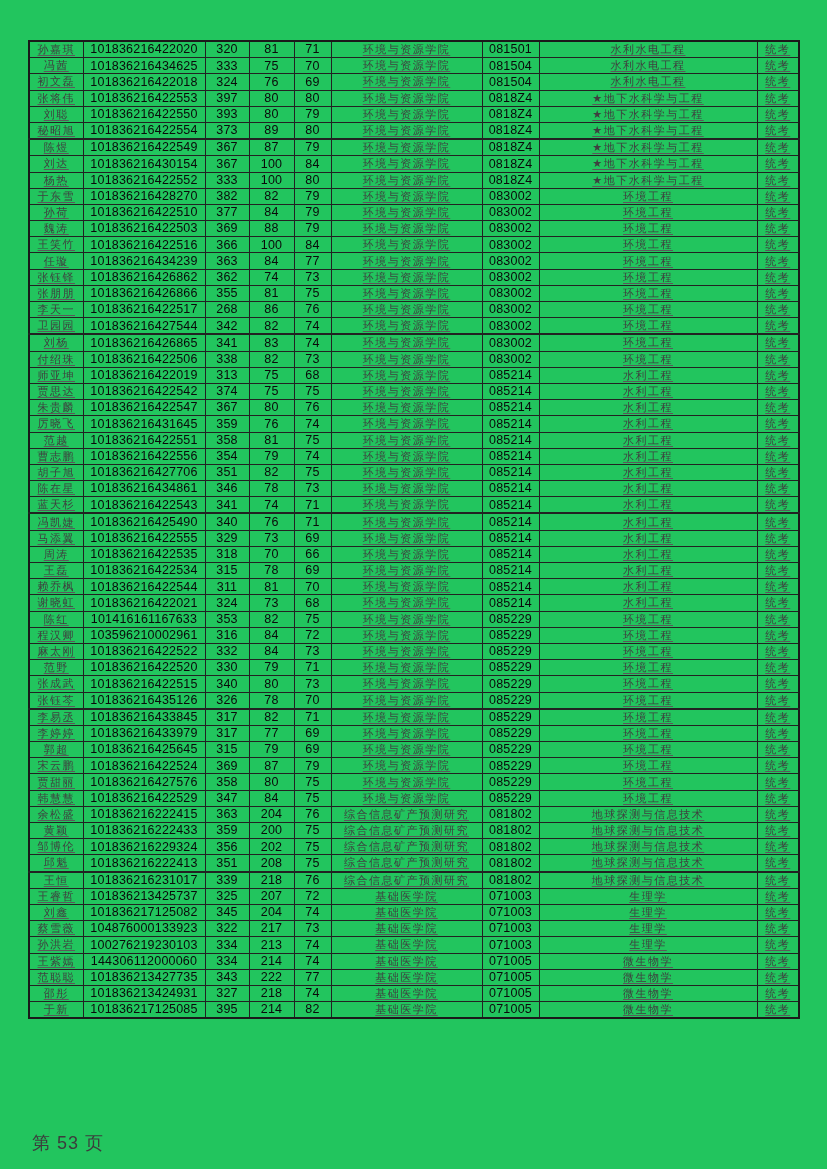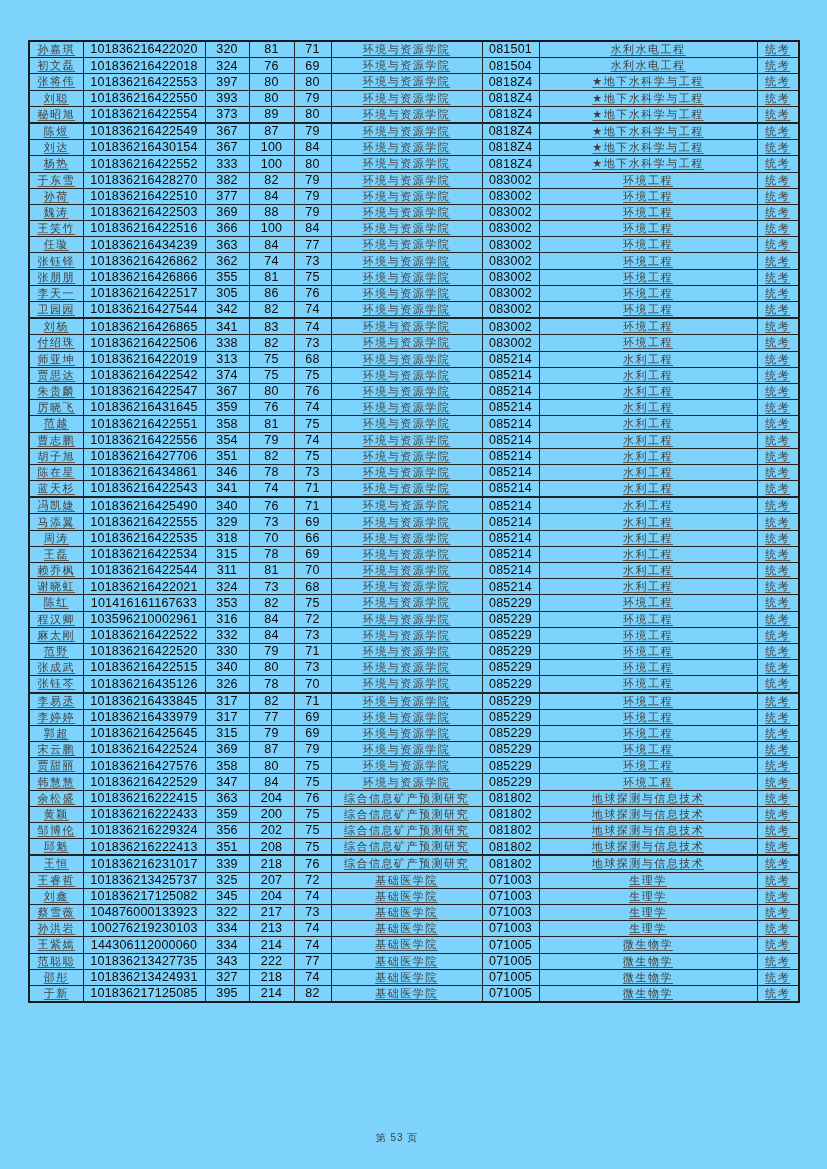--- a/index.html
+++ b/index.html
@@ -11,21 +11,21 @@
     width: 827px;
     height: 1169px;
     position: relative;
     font-family: "Liberation Sans", "DejaVu Sans", sans-serif;
     overflow: hidden;
   }
   .page {
     position: absolute;
     left: 0; top: 0;
     width: 827px; height: 1169px;
-    background: #7dd3fc;
+    background: #22c55e;
   }
   table.results {
     position: absolute;
     left: 28px;
     top: 40px;
     width: 770px;
     border-collapse: collapse;
     table-layout: fixed;
     border: 2px solid #1a1a1a;
   }
@@ -52,25 +52,24 @@
     text-decoration-thickness: 1px;
     text-underline-offset: 2px;
   }
   td.num {
     font-size: 12.5px;
     color: #0a0a0a;
     letter-spacing: 0.2px;
   }
   .footer {
     position: absolute;
-    left: 12px;
+    left: 32px;
     top: 1131px;
     width: 770px;
-    text-align: center;
-    font-size: 10px;
+    font-size: 18px;
     color: #3c3c3c;
     letter-spacing: 1px;
   }
 </style>
 </head>
 <body>
 
 <div class="page">
 
   <table class="results">
@@ -91,20 +90,31 @@
           <td class="num">101836216422020</td>
           <td class="num">320</td>
           <td class="num">81</td>
           <td class="num">71</td>
           <td class="cjk">环境与资源学院</td>
           <td class="num">081501</td>
           <td class="cjk">水利水电工程</td>
           <td class="cjk">统考</td>
         </tr>
         <tr>
+          <td class="cjk">冯茜</td>
+          <td class="num">101836216434625</td>
+          <td class="num">333</td>
+          <td class="num">75</td>
+          <td class="num">70</td>
+          <td class="cjk">环境与资源学院</td>
+          <td class="num">081504</td>
+          <td class="cjk">水利水电工程</td>
+          <td class="cjk">统考</td>
+        </tr>
+        <tr>
           <td class="cjk">初文磊</td>
           <td class="num">101836216422018</td>
           <td class="num">324</td>
           <td class="num">76</td>
           <td class="num">69</td>
           <td class="cjk">环境与资源学院</td>
           <td class="num">081504</td>
           <td class="cjk">水利水电工程</td>
           <td class="cjk">统考</td>
         </tr>
@@ -247,21 +257,21 @@
           <td class="num">81</td>
           <td class="num">75</td>
           <td class="cjk">环境与资源学院</td>
           <td class="num">083002</td>
           <td class="cjk">环境工程</td>
           <td class="cjk">统考</td>
         </tr>
         <tr>
           <td class="cjk">李天一</td>
           <td class="num">101836216422517</td>
-          <td class="num">305</td>
+          <td class="num">268</td>
           <td class="num">86</td>
           <td class="num">76</td>
           <td class="cjk">环境与资源学院</td>
           <td class="num">083002</td>
           <td class="cjk">环境工程</td>
           <td class="cjk">统考</td>
         </tr>
         <tr class="thick">
           <td class="cjk">卫园园</td>
           <td class="num">101836216427544</td>

